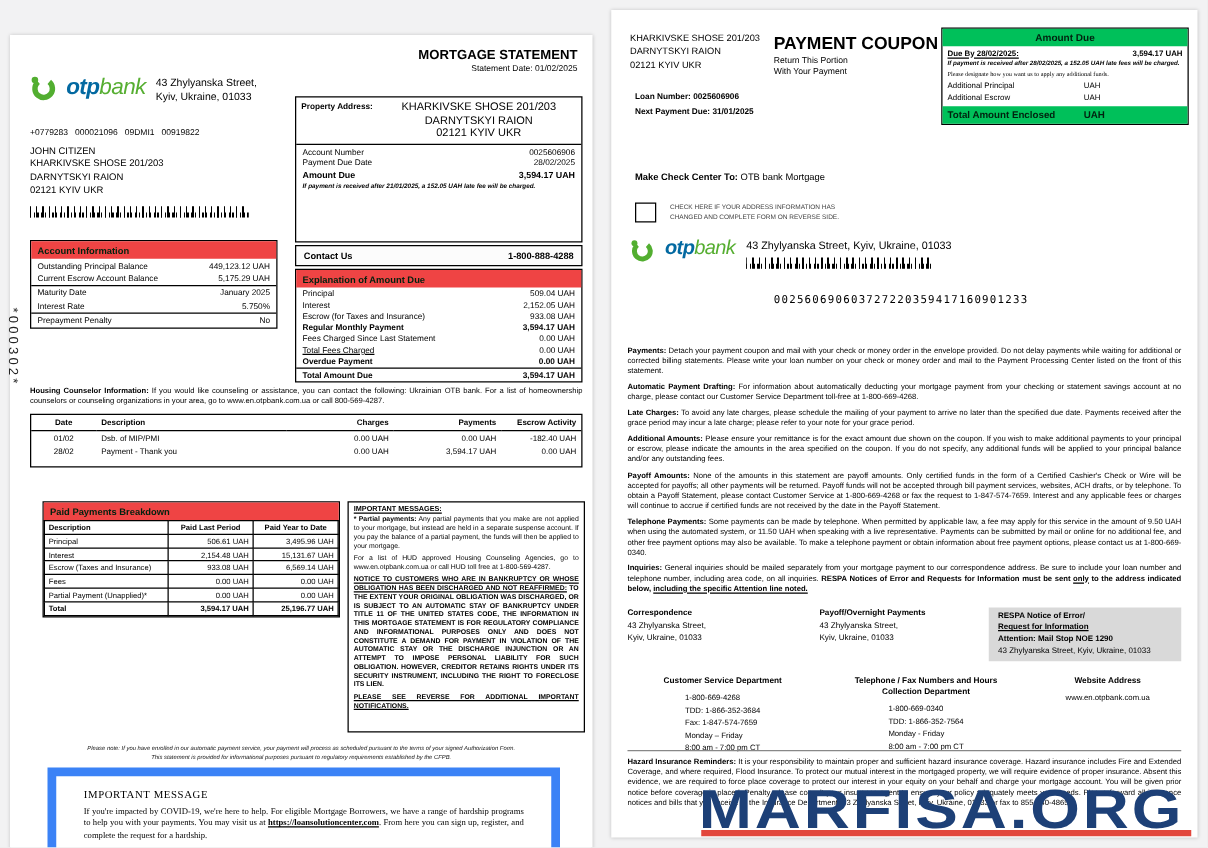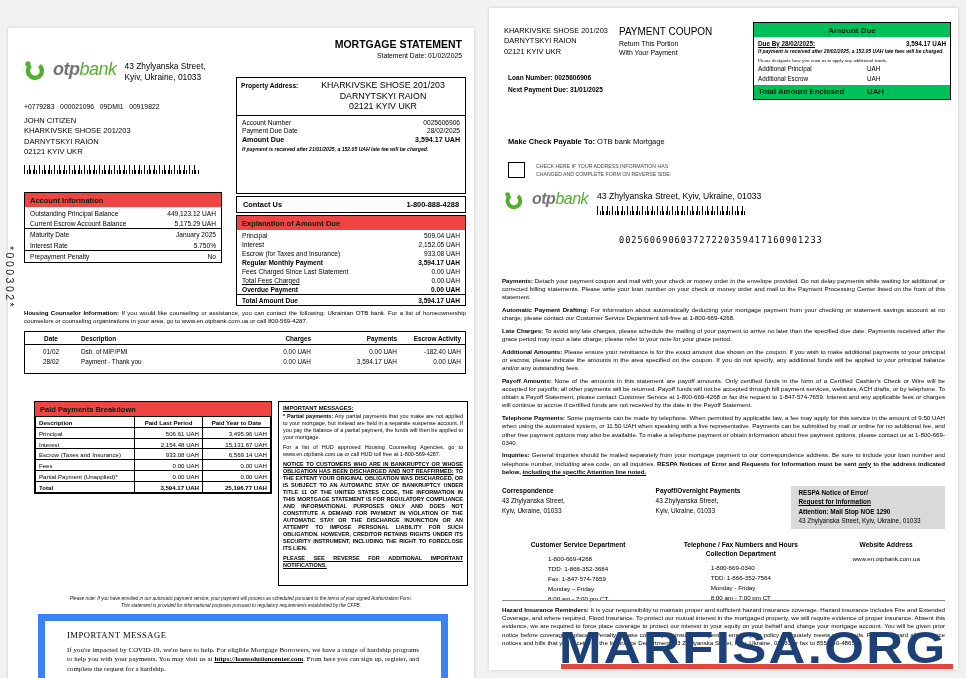--- a/index.html
+++ b/index.html
@@ -5,21 +5,21 @@
   html,body{margin:0;padding:0;background:#e9e9ea;}
   .canvas{position:relative;width:966px;height:678px;background:#f2f2f3;overflow:hidden;
           font-family:"Liberation Sans",sans-serif;color:#000;}
   .page{position:absolute;top:8px;height:662px;background:#fff;box-shadow:0 0 3px rgba(0,0,0,.18);}
   .page1{left:8px;width:466px;margin-top:20px;}
   .page2{left:489px;width:469px;}
   .green-head{background:#ef4444;font-weight:bold;font-size:7.5px;padding:2.5px 5px;color:#00220f;}
 
   
   .brand{font-size:18px;font-style:italic;letter-spacing:-.5px;line-height:1;}
-  .brand .otp{font-weight:bold;color:#737373;}
+  .brand .otp{font-weight:bold;color:#0369a1;}
   .brand .bank{color:#56AE31;}
   .barcode{position:relative;height:9px;width:175px;}
   .barcode .tall{position:absolute;left:0;right:0;top:0;bottom:0;
      background:repeating-linear-gradient(90deg,#000 0 1px,transparent 1px 5px);}
   .barcode .short{position:absolute;left:0;right:0;bottom:0;height:4px;
      background:repeating-linear-gradient(90deg,#000 0 1px,transparent 1px 3px);}
 
   
   .p1-titleblock{position:absolute;top:10px;right:12px;text-align:right;}
   .p1-title{font-size:10.5px;font-weight:bold;}
@@ -85,21 +85,21 @@
      font-style:italic;line-height:1.55;color:#111;}
   .impmsg-box{position:absolute;left:30px;top:586px;width:410px;min-height:62px;border:7px solid #3b82f6;
      box-sizing:border-box;padding:9px 22px;font-family:"Liberation Serif",serif;}
   .impmsg-title{font-size:8.6px;letter-spacing:.5px;margin-bottom:5px;}
   .impmsg-text{font-size:6.9px;line-height:1.35;text-align:justify;}
   .impmsg-text .lnk{font-weight:bold;text-decoration:underline;}
 
   
   .p2-recipient{position:absolute;left:15px;top:18px;font-size:7.4px;line-height:1.4;}
   .p2-coupon{position:absolute;left:130px;top:18px;}
-  .coupon-title{font-size:10px;font-weight:normal;}
+  .coupon-title{font-size:14px;font-weight:bold;}
   .coupon-sub{font-size:6.9px;line-height:1.35;margin-top:2px;}
   .amt-box{position:absolute;left:264px;top:14px;width:198px;box-sizing:border-box;border:1px solid #000;}
   .amt-head{background:#00C05A;text-align:center;font-weight:bold;font-size:8px;padding:2.5px;color:#00220f;}
   .amt-due{display:flex;justify-content:space-between;padding:2.5px 4px 0;font-size:6.3px;font-weight:bold;}
   .amt-due .lbl{text-decoration:underline;}
   .amt-note{font-size:5px;font-style:italic;font-weight:bold;padding:1px 4px;line-height:1.35;}
   .amt-designate{font-family:"Liberation Serif",serif;font-size:5px;padding:3px 4px 0;}
   .amt-row{display:flex;padding:2.2px 4px 0;font-size:6.3px;}
   .amt-row .lbl{width:58%;}
   .amt-row .val{width:42%;}
@@ -395,21 +395,21 @@
         <span>UAH</span>
       </div>
     </div>
 
     <div class="p2-loan">
       <div>Loan Number: 0025606906</div>
       <div>Next Payment Due: 31/01/2025</div>
     </div>
 
     <div class="p2-payable">
-      <b>Make Check Payable To:</b><span> OTB bank Mortgage</span>
+      <b>Make Check Center To:</b><span> OTB bank Mortgage</span>
     </div>
 
     <div class="p2-checkrow">
       <div class="checkbox"></div>
       <div class="checktext">
         <div>CHECK HERE IF YOUR ADDRESS INFORMATION HAS</div>
         <div>CHANGED AND COMPLETE FORM ON REVERSE SIDE.</div>
       </div>
     </div>
 

